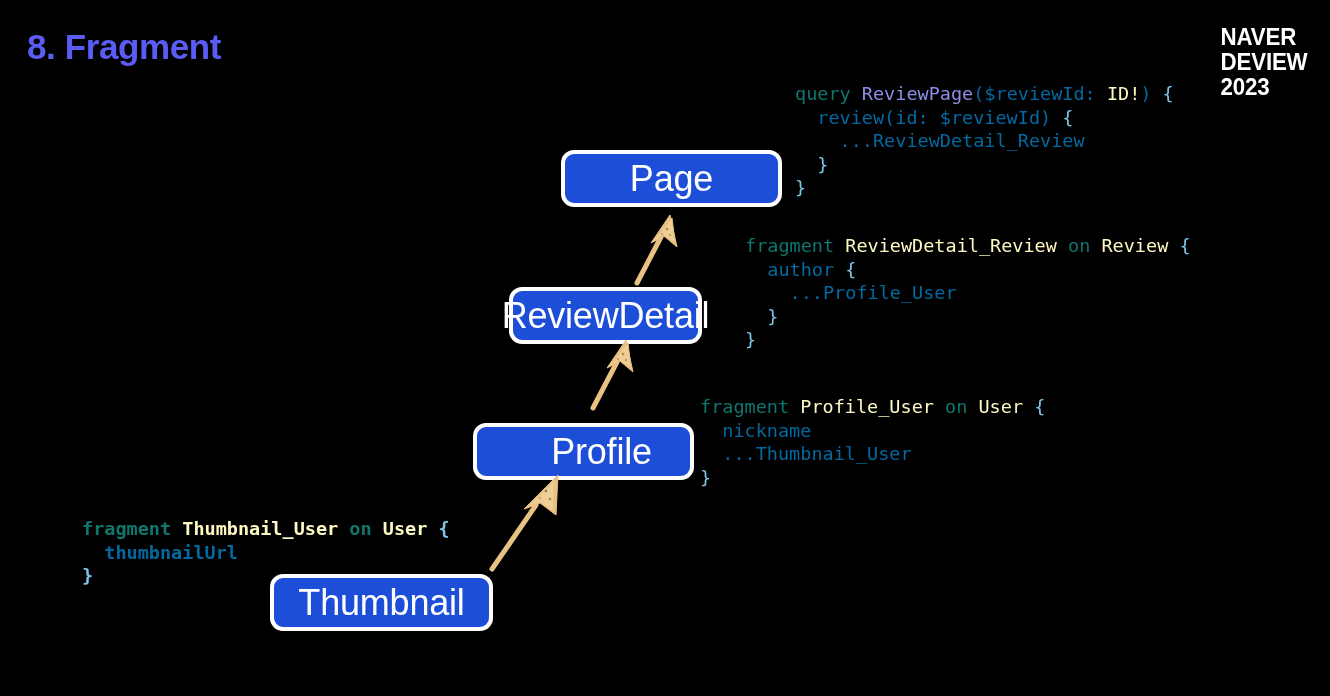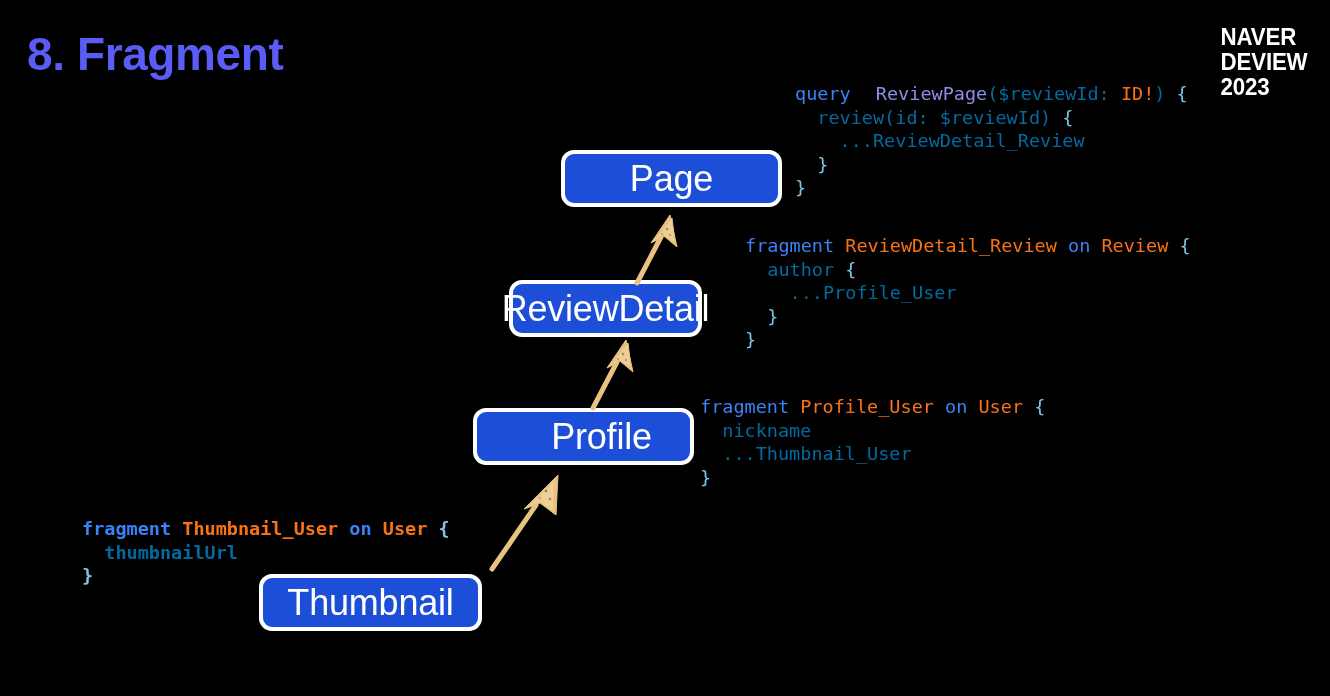--- a/index.html
+++ b/index.html
@@ -15,21 +15,21 @@
     overflow: hidden;
     font-family: "Liberation Sans", sans-serif;
   }
 
   
   #page-title {
     position: absolute;
     left: 27px;
     top: 27px;
     font-family: "Liberation Sans", sans-serif;
-    font-size: 46px;
+    font-size: 35px;
     font-weight: bold;
     letter-spacing: -0.4px;
     color: #5b5bf5;
     white-space: nowrap;
   }
 
   
   #brand-logo {
     position: absolute;
     right: 23px;
@@ -56,23 +56,23 @@
     align-items: center;
     justify-content: center;
     color: #ffffff;
     font-family: "Liberation Sans", sans-serif;
     font-size: 36px;
     font-weight: normal;
     letter-spacing: -0.2px;
     white-space: nowrap;
   }
   #node-page        { left: 561px; top: 150px; width: 221px; height: 57px; }
-  #node-reviewdetail{ left: 509px; top: 280px; width: 193px; height: 57px; }
-  #node-profile     { left: 473px; top: 408px; width: 221px; height: 57px; padding-left: 36px; }
-  #node-thumbnail   { left: 259px; top: 574px; width: 223px; height: 57px; text-align: right; }
+  #node-reviewdetail{ left: 509px; top: 287px; width: 193px; height: 57px; }
+  #node-profile     { left: 473px; top: 423px; width: 221px; height: 57px; padding-left: 36px; }
+  #node-thumbnail   { left: 270px; top: 574px; width: 223px; height: 57px; text-align: right; }
 
   
   .arrow-svg {
     position: absolute;
     pointer-events: none;
   }
   #arrow-profile-to-reviewdetail { left: 575px; top: 334px;  width: 80px;  height: 80px; }
   #arrow-reviewdetail-to-page    { left: 617px; top: 209px;  width: 80px;  height: 80px; }
   #arrow-thumbnail-to-profile    { left: 470px; top: 463px;  width: 120px; height: 115px; }
 
@@ -84,24 +84,24 @@
     line-height: 23.5px;
     white-space: pre;
     color: #ffffff;
     letter-spacing: 0px;
   }
   #code-query          { left: 795px; top: 82px; }
   #code-reviewdetail   { left: 745px; top: 234px; }
   #code-profile        { left: 700px; top: 395px; }
   #code-thumbnail      { left: 82px;  top: 517px; font-weight: bold; }
 
-  .tok-kw    { color: #3b82f6; }   
+  .tok-kw    { color: #0f766e; }   
   .tok-brace { color: #7fc4e8; }
-  .tok-op    { color: #8e8ee8; margin-left: 14px; }   
-  .tok-type  { color: #f97316; }   
+  .tok-op    { color: #8e8ee8; }   
+  .tok-type  { color: #fef9c3; }   
   .tok-plain { color: #0369a1; }
 </style>
 </head>
 <body>
 
 <div id="slide">
 
   <div id="page-title">8. Fragment</div>
 
   <div id="brand-logo">

